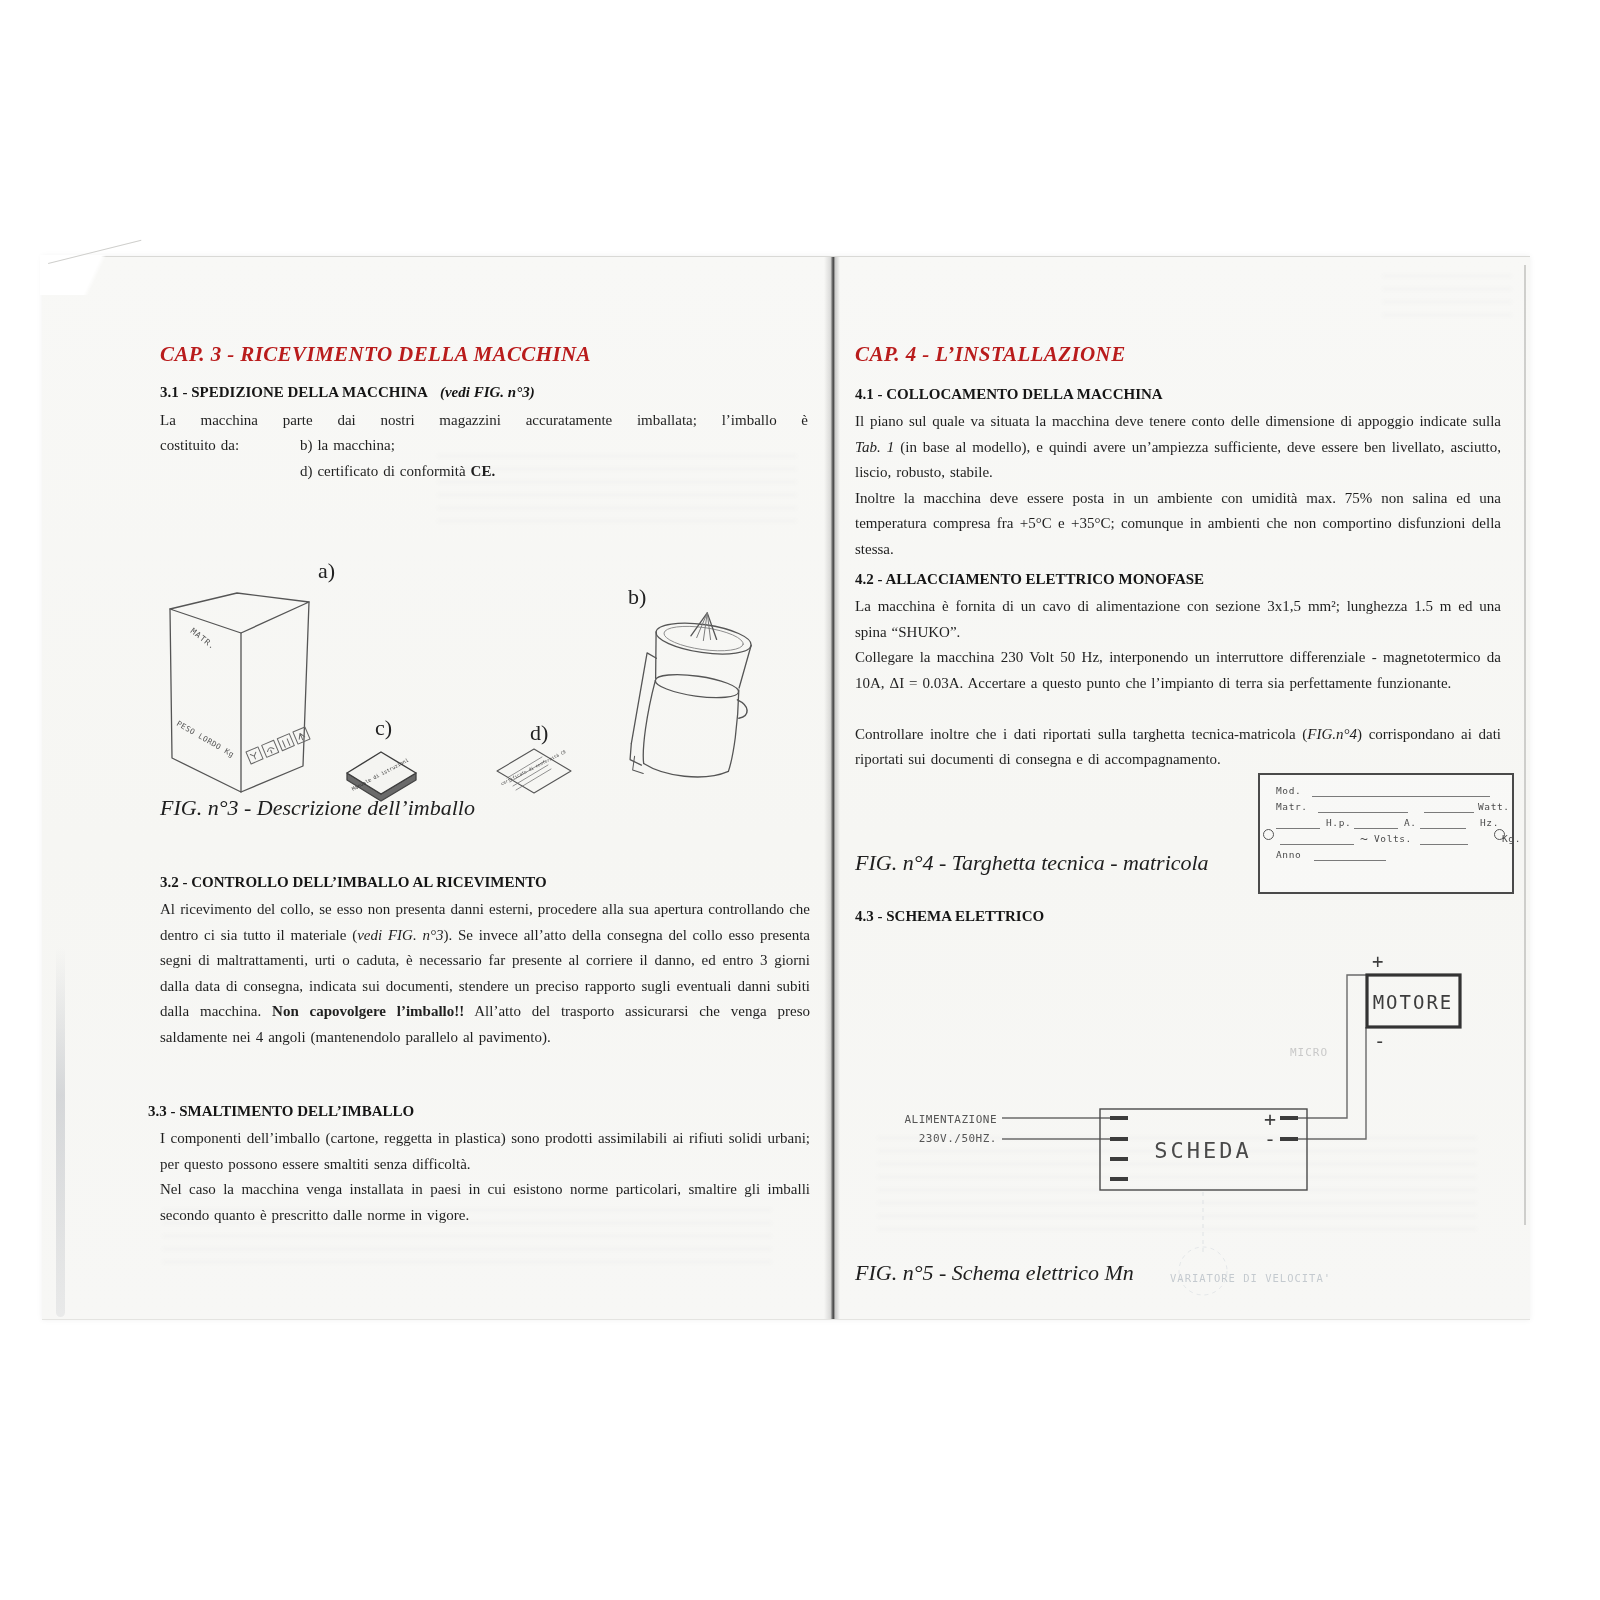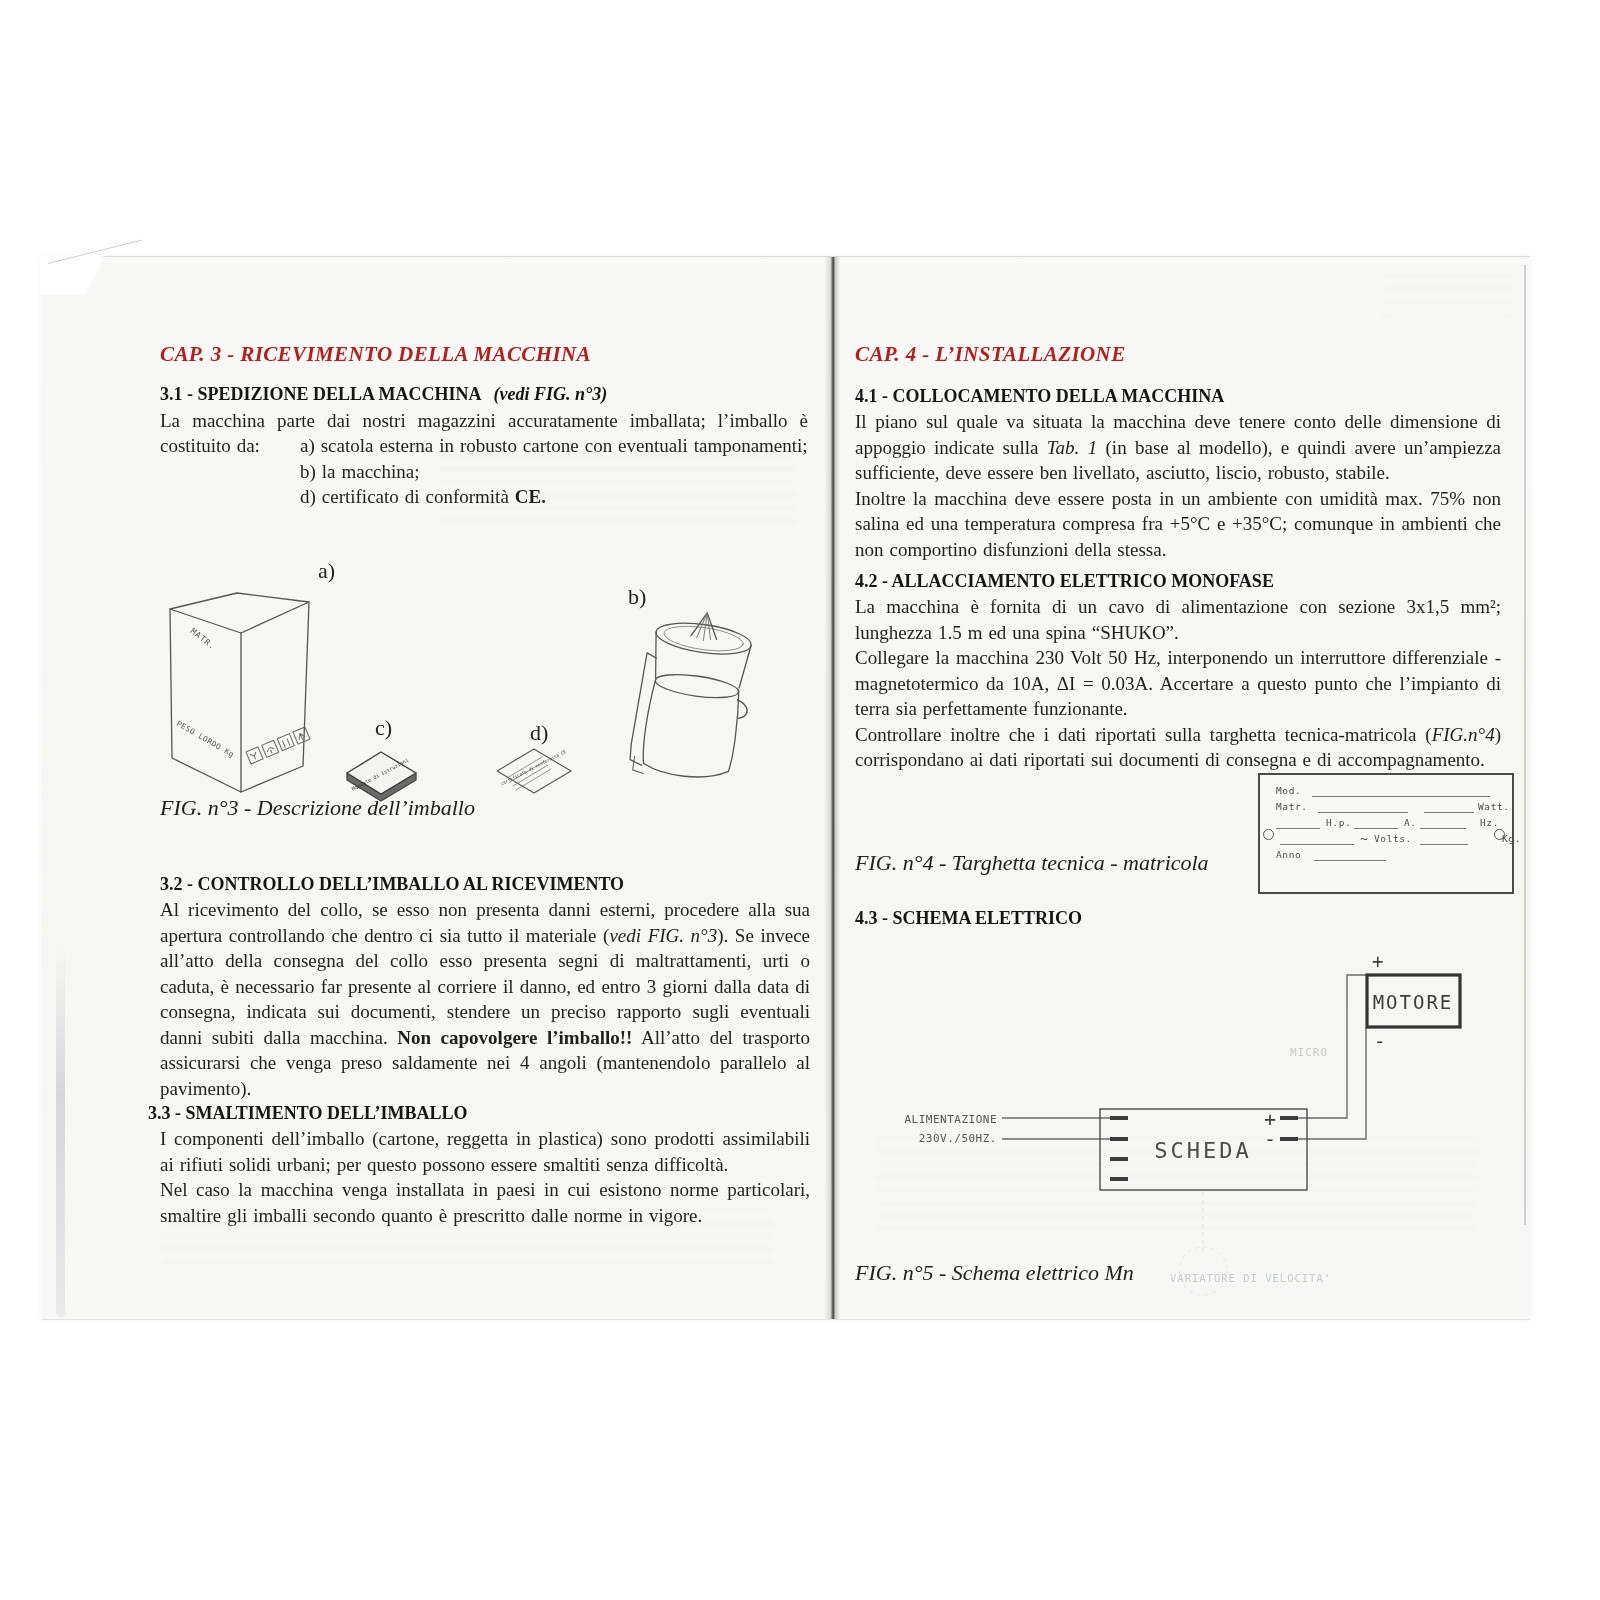--- a/index.html
+++ b/index.html
@@ -14,23 +14,23 @@
   .edge-right{position:absolute;right:4px;top:8px;width:2px;height:960px;background:#b9b9b6;opacity:.65;}
   .edge-left-streak{position:absolute;left:14px;top:690px;width:9px;height:370px;
           background:linear-gradient(180deg,rgba(150,155,165,0),rgba(150,155,165,.35) 40%,rgba(150,155,165,.15));border-radius:5px;}
   .corner-fold{position:absolute;left:-2px;top:-2px;width:110px;height:40px;
           background:linear-gradient(115deg,#ffffff 48%,rgba(255,255,255,0) 52%);}
   .corner-edge{position:absolute;left:6px;top:6px;width:96px;height:1px;background:#cfcfcc;transform:rotate(-14deg);transform-origin:left top;}
   .ghost{position:absolute;z-index:1;background:repeating-linear-gradient(180deg,rgba(95,100,112,.35) 0 2px,rgba(95,100,112,0) 2px 13px);
          filter:blur(2px);opacity:.14;}
   .content{position:absolute;z-index:2;}
   .chapter{font-style:italic;font-weight:bold;font-size:21px;letter-spacing:.4px;color:#b91c1c;white-space:nowrap;}
-  .h2{font-weight:bold;font-size:18px;color:#151515;white-space:nowrap;}
+  .h2{font-weight:bold;font-size:15px;color:#151515;white-space:nowrap;}
   .h2 .note{font-style:italic;margin-left:12px;}
-  .body{font-size:19px;line-height:25.5px;color:#1f1f1f;text-align:justify;word-spacing:1.2px;font-family:Liberation Serif, serif;}
+  .body{font-size:15px;line-height:25.5px;color:#1f1f1f;text-align:justify;word-spacing:1.2px;font-family:Liberation Serif, serif;}
   .force-just{text-align-last:justify;}
   .caption{font-style:italic;font-size:22px;color:#202020;white-space:nowrap;}
   .plate{position:absolute;z-index:2;width:252px;height:117px;border:2px solid #4a4a4a;background:rgba(250,250,248,.6);}
   .plate-label{position:absolute;font-family:"DejaVu Sans Mono",monospace;font-size:9.5px;letter-spacing:.6px;color:#4c4c4c;white-space:nowrap;}
   .plate-line{position:absolute;height:1px;background:#7a7a7a;}
   .plate-circle{position:absolute;width:11px;height:11px;border:1.4px solid #555;border-radius:50%;box-sizing:border-box;}
   svg{overflow:visible;}
   svg text{font-family:"DejaVu Sans Mono",monospace;}
   .serif-label{font-family:"Liberation Serif",serif;}
 </style>
@@ -56,21 +56,20 @@
 
   <div class="content h2" style="left:160px;top:384px;">
     <span>3.1 - SPEDIZIONE DELLA MACCHINA</span><span class="note">(vedi FIG. n°3)</span>
   </div>
 
   <div class="content body force-just" style="left:160px;top:408px;width:648px;">La macchina parte dai nostri magazzini accuratamente imballata; l’imballo è</div>
 
   <div class="content body" style="left:160px;top:433px;width:648px;">
     <span style="position:absolute;left:0;top:0;">costituito da:</span>
     <div style="margin-left:140px;text-align:left;">
-      <div>a) scatola esterna in robusto cartone con eventuali tamponamenti;</div>
       <div>b) la macchina;</div>
       <div><span>d) certificato di conformità </span><b>CE.</b></div>
     </div>
   </div>
 
   <svg class="content" style="left:150px;top:540px;" width="680" height="270" viewBox="0 0 680 270">
     <g stroke="#555" stroke-width="1.3" fill="none" stroke-linejoin="round" stroke-linecap="round">
 
       <path d="M20,69 L87,53 L159,62 L91,93 Z"></path>
       <path d="M20,69 L22,218 L91,252 L91,93"></path>

